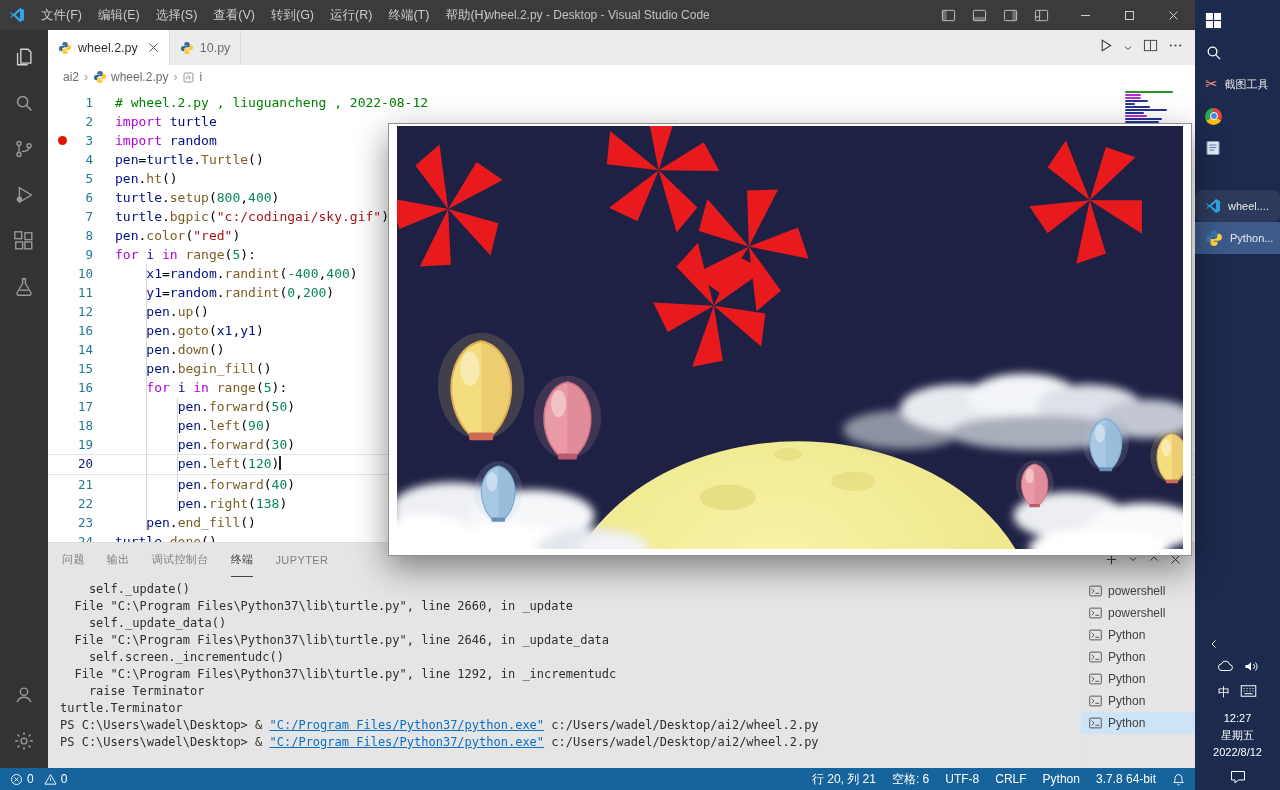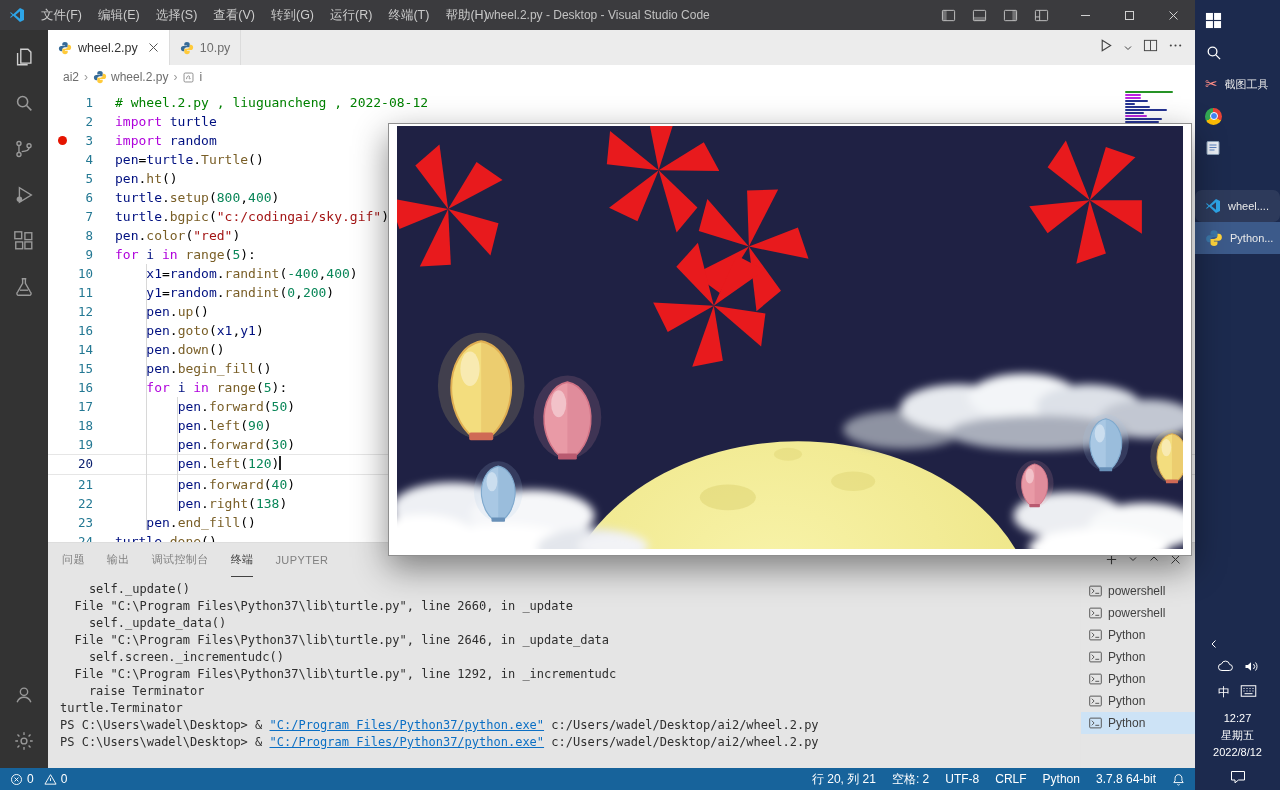--- a/index.html
+++ b/index.html
@@ -453,21 +453,21 @@
               <path d="M7 5.6v3M7 10.3v.01"></path>
             </svg>
             <span>0</span>
           </span>
         </div>
       <div class="sb-right" id="sb-right">
           <span class="sb-seg">
             <span>行 20, 列 21</span>
           </span>
           <span class="sb-seg">
-            <span>空格: 2</span>
+            <span>空格: 6</span>
           </span>
           <span class="sb-seg">
             <span>UTF-8</span>
           </span>
           <span class="sb-seg">
             <span>CRLF</span>
           </span>
           <span class="sb-seg">
             <span>Python</span>
           </span>

